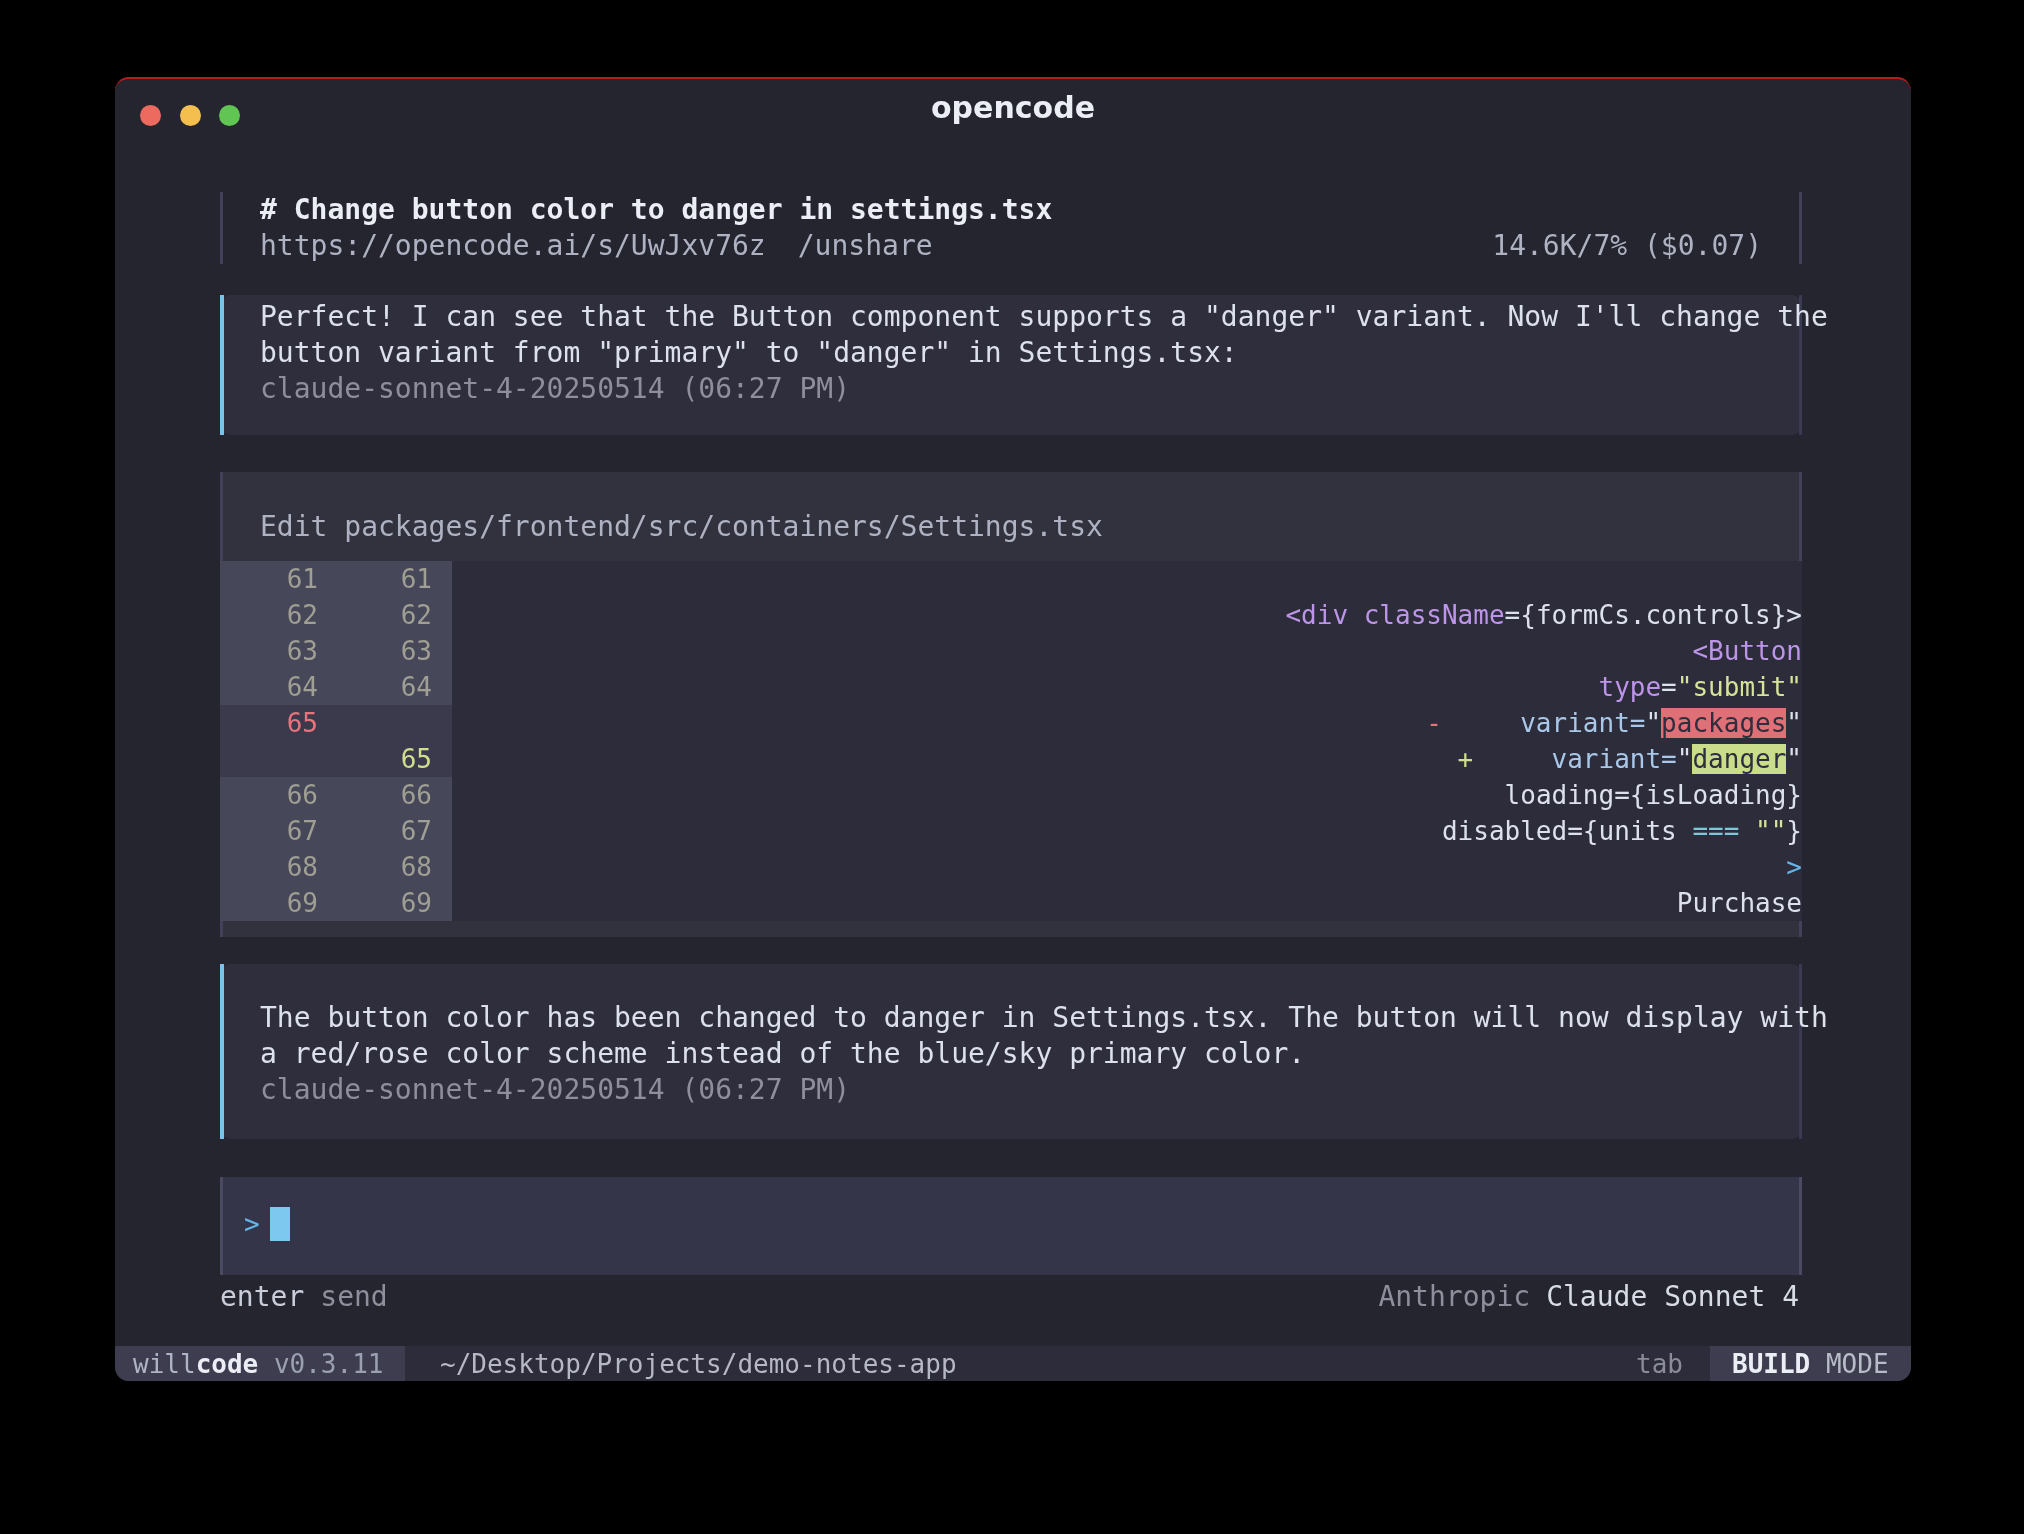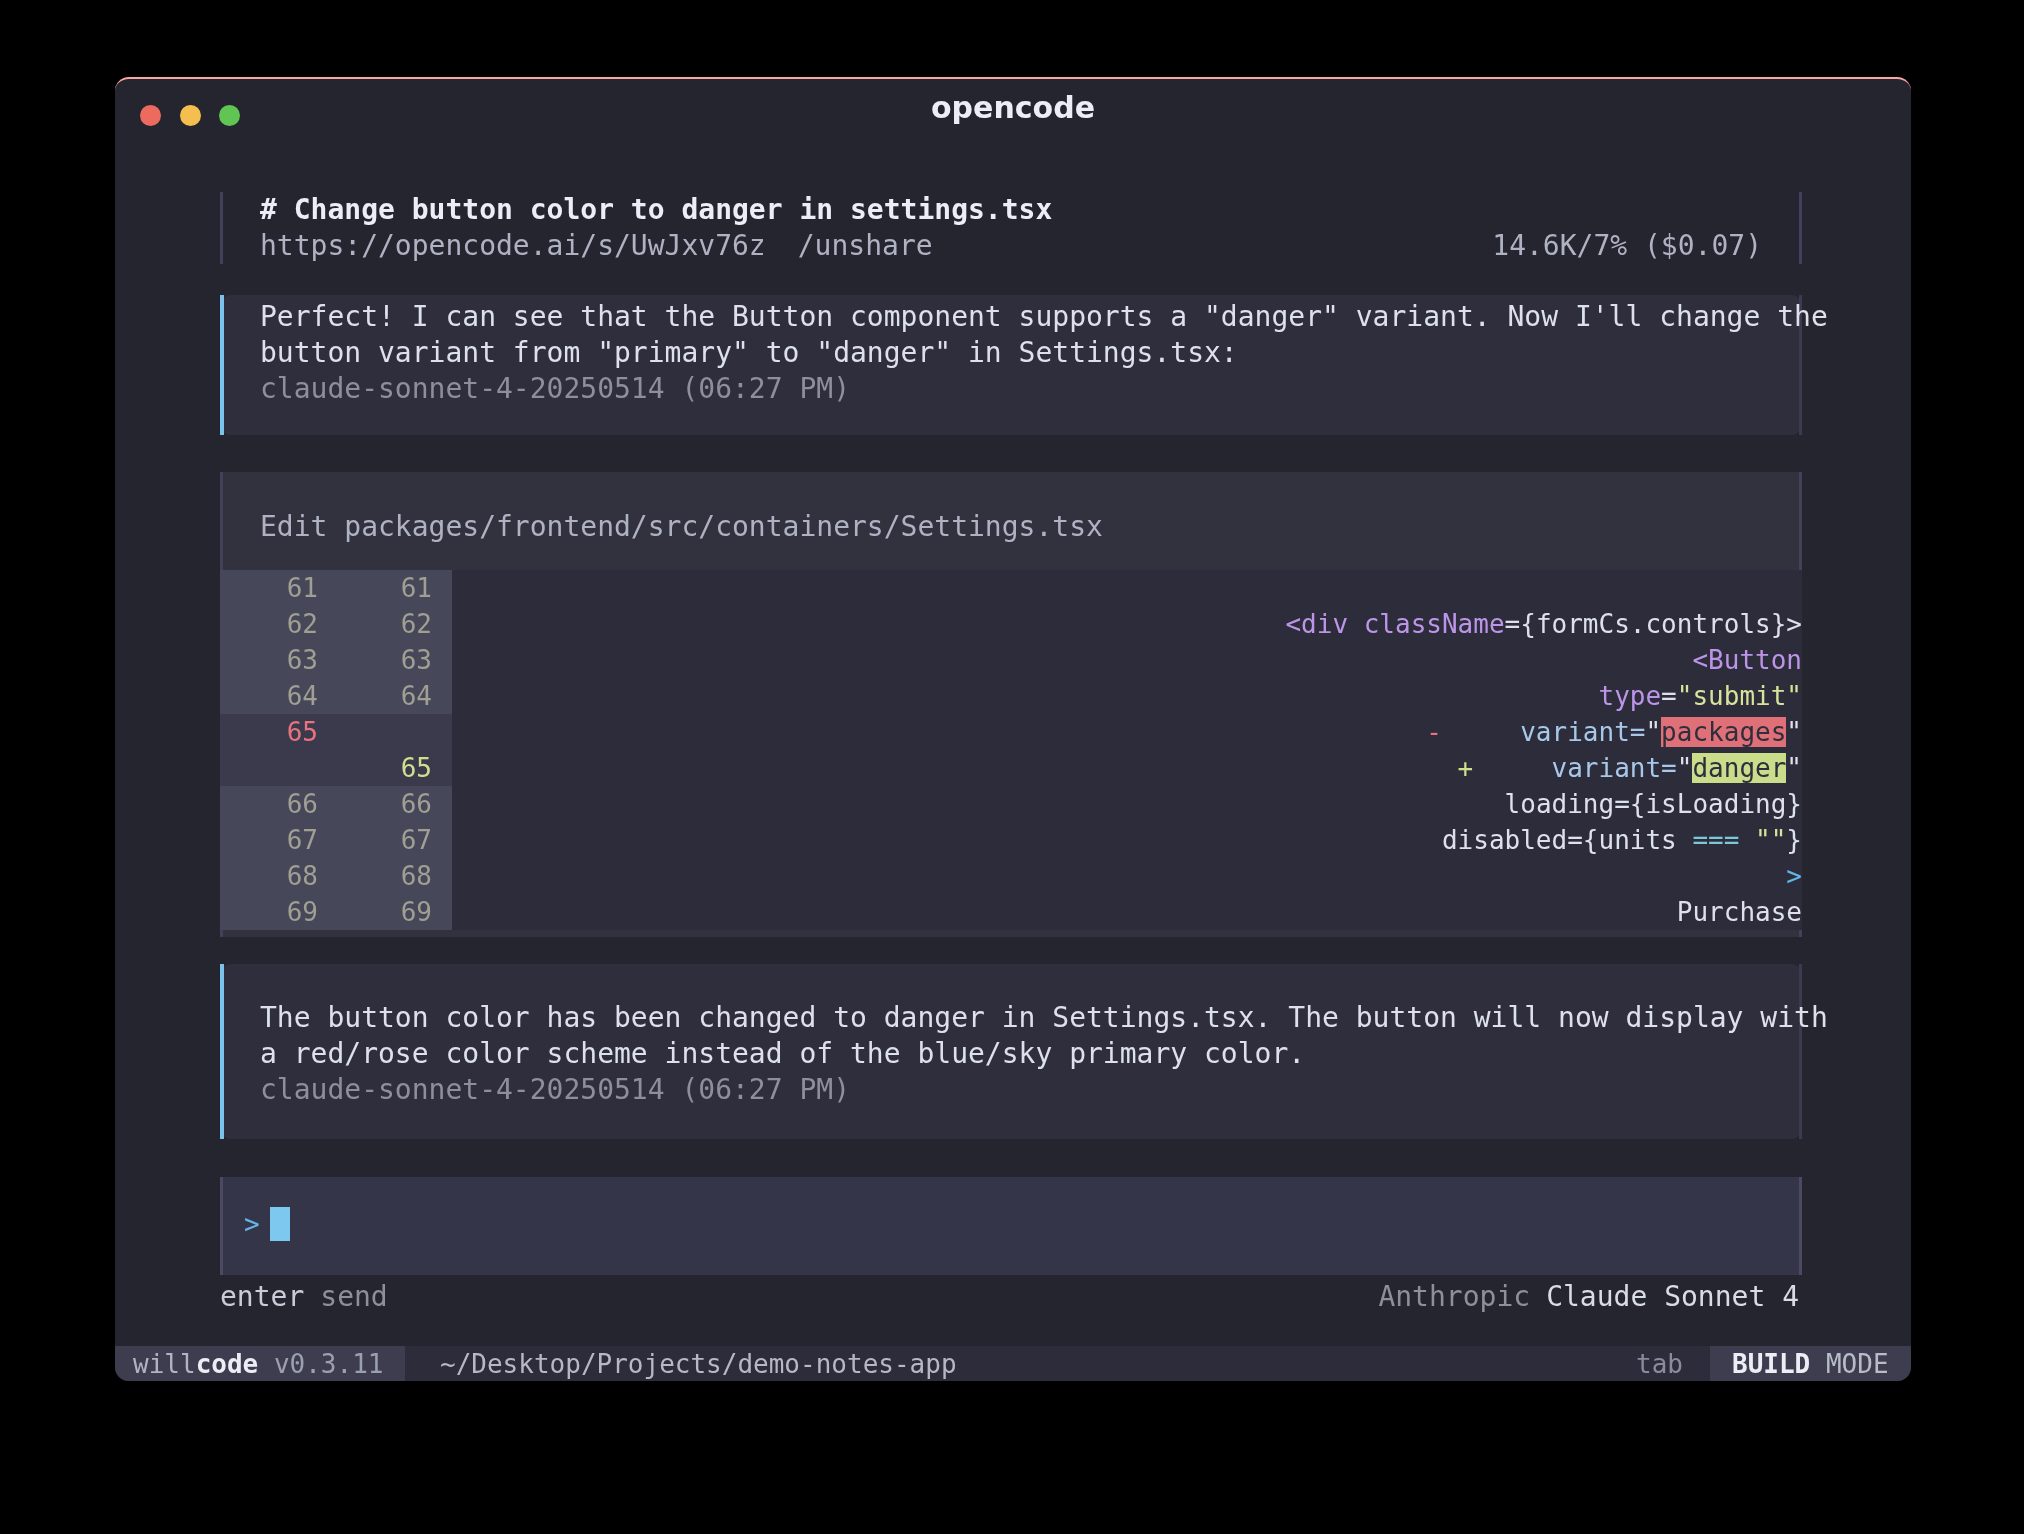--- a/index.html
+++ b/index.html
@@ -5,21 +5,21 @@
   html,body{margin:0;padding:0;}
   body{
     width:2024px;height:1534px;background:#000;
     font-family:"DejaVu Sans Mono","Liberation Mono",monospace;
     position:relative;overflow:hidden;
   }
   .win{
     position:absolute;left:115px;top:77px;width:1796px;height:1304px;
     background:var(--bg_window,#25252f);
     border-radius:14px;overflow:hidden;
-    border-top:2px solid #fca5a5;box-sizing:border-box;
+    border-top:2px solid #b91c1c;box-sizing:border-box;
   }
   
   .titlebar{position:absolute;left:0;top:0;width:100%;height:58px;}
   .light{position:absolute;top:26px;width:21px;height:21px;border-radius:50%;}
   .light.red{left:25px;background:var(--traffic_red,#ed6a5e);}
   .light.yellow{left:65px;background:var(--traffic_yellow,#f4bf4f);}
   .light.green{left:104px;background:var(--traffic_green,#61c554);}
   .wintitle{
     position:absolute;left:0;top:0;width:100%;height:58px;line-height:58px;
     text-align:center;color:var(--text_bright,#eceef6);
@@ -44,21 +44,21 @@
   .msg .inner{position:absolute;left:40px;right:40px;}
   .msg1{top:216px;height:140px;}
   .msg1 .inner{top:4px;}
   .msg2{top:885px;height:175px;}
   .msg2 .inner{top:36px;}
   .msg .txt{color:var(--text_main,#dde1ec);}
   .msg .meta{color:var(--text_dim,#8e8e9c);}
   
   .edit{top:393px;height:465px;background:var(--bg_edit,#32323f);}
   .edit-header{position:absolute;left:40px;top:37px;color:var(--text_gray,#aeb2c2);}
-  .diff{position:absolute;left:0;top:98px;width:100%;}
+  .diff{position:absolute;left:0;top:89px;width:100%;}
   .drow{display:flex;height:36px;line-height:36px;font-size:26px;}
   .gold,.gnew{text-align:right;box-sizing:content-box;flex:none;}
   .gold{width:98px;padding-right:14px;}
   .gnew{width:100px;padding-right:20px;}
   .drow.ctx .gold,.drow.ctx .gnew{background:var(--bg_gutter_ctx,#47475a);color:var(--gutter_num,#9f9f93);}
   .drow.del .gold,.drow.del .gnew,
   .drow.add .gold,.drow.add .gnew{background:var(--bg_gutter_chg,#3a3a4c);}
   .drow.del .gold{color:var(--diff_del,#e8737e);}
   .drow.add .gnew{color:var(--diff_add,#cfdf8d);}
   .dcode{flex:1;padding-left:2px;white-space:pre;background:var(--bg_code,#2c2c3a);overflow:hidden;text-align:right;}

